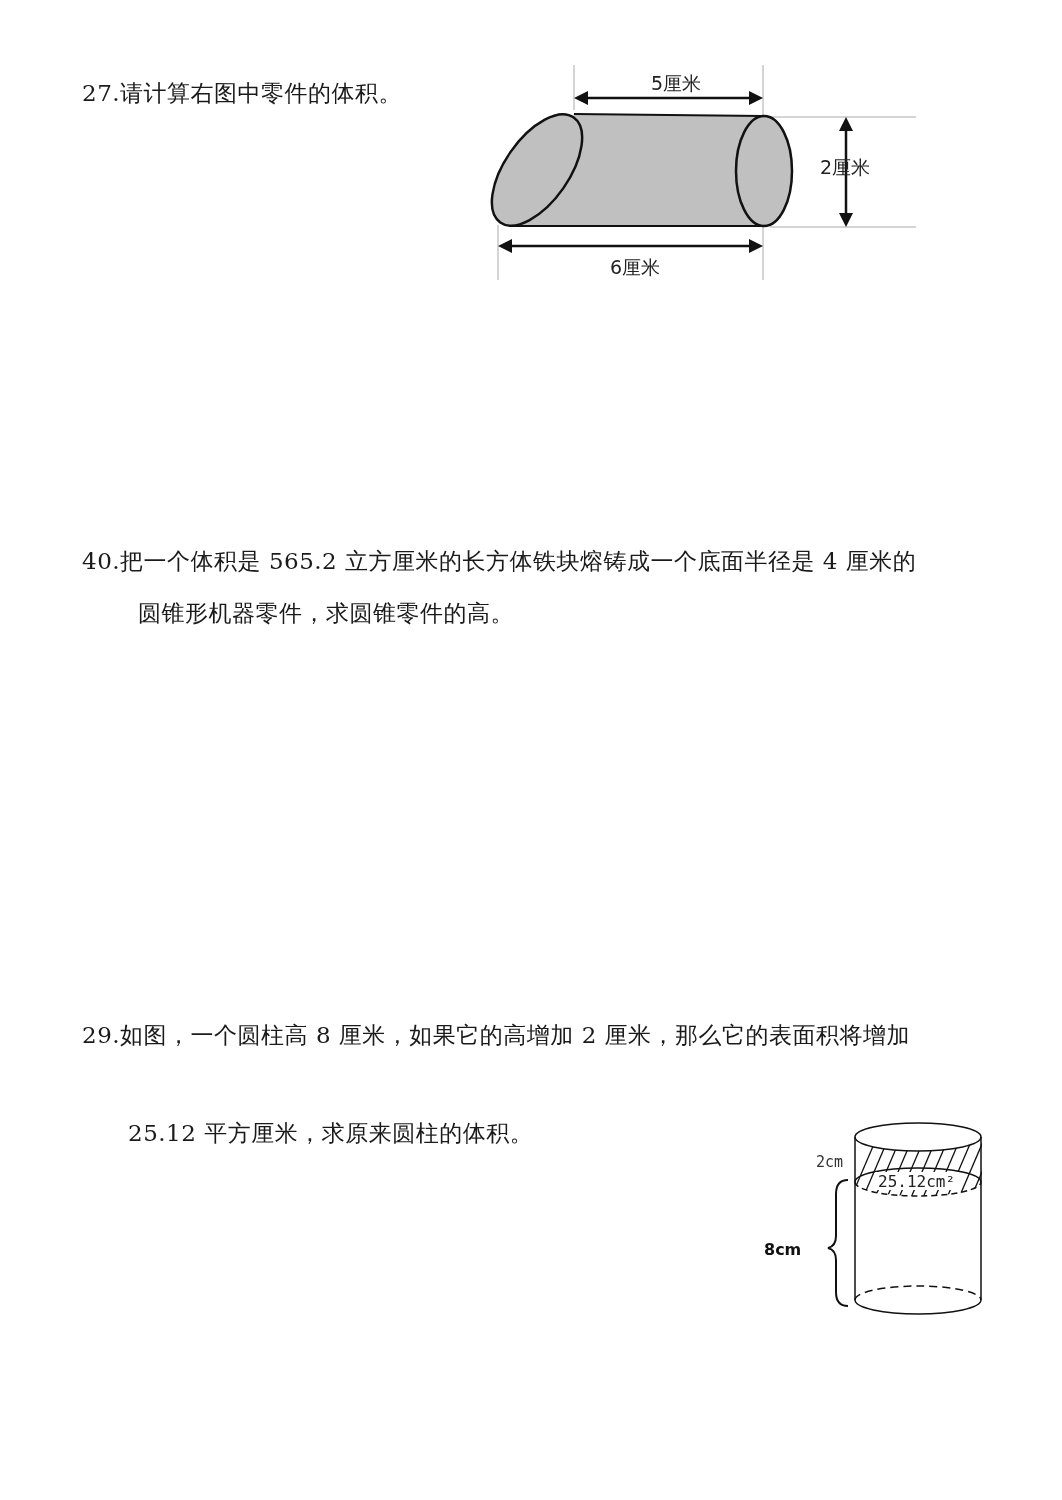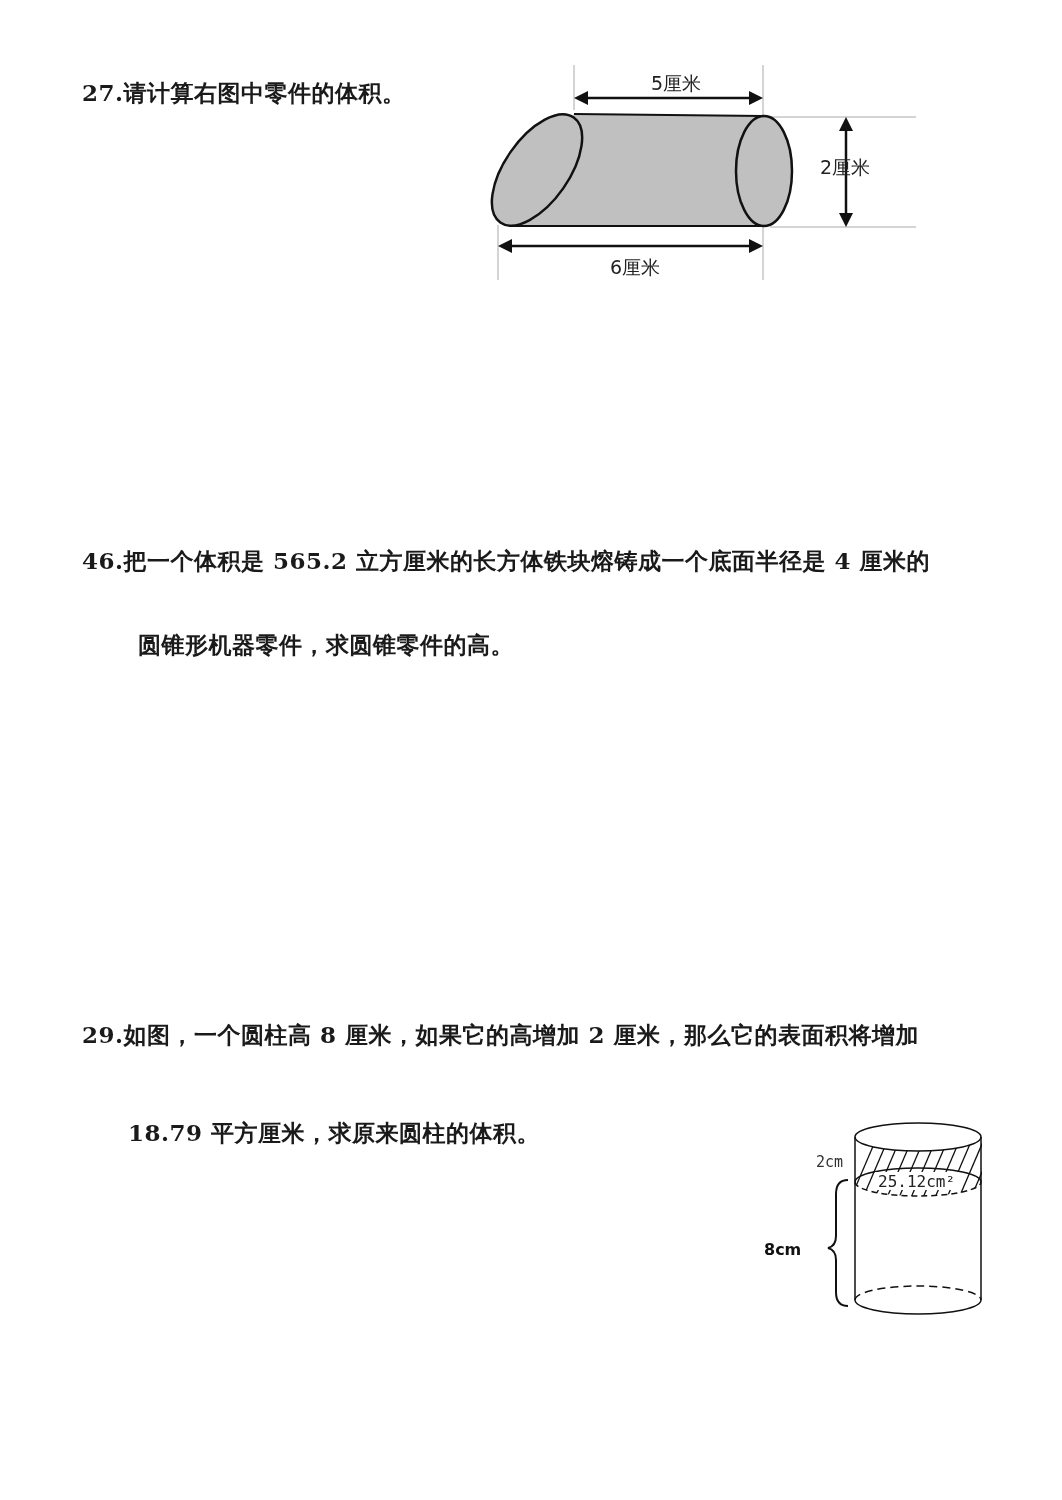--- a/index.html
+++ b/index.html
@@ -1,18 +1,18 @@
 <!DOCTYPE html>
 <html><head>
 <meta charset="utf-8">
 <style>
   html, body { margin: 0; padding: 0; background: #ffffff; }
   body { width: 1062px; height: 1500px; position: relative; overflow: hidden;
          font-family: "DejaVu Serif", "Liberation Serif", serif; color: #1a1a1a; }
-  .q { position: absolute; font-size: 23px; line-height: 30px; letter-spacing: 0.5px; white-space: nowrap; font-weight: bold; }
+  .q { position: absolute; font-size: 23px; line-height: 30px; letter-spacing: 0.5px; white-space: nowrap; }
   .fig { position: absolute; }
   .fig text { font-family: "DejaVu Sans", "Liberation Sans", sans-serif; }
 </style>
 </head>
 <body>
 
 <div class="q" style="left:82px; top:78px;">
   <span>27.</span><span>请计算右图中零件的体积。</span>
 </div>
 
@@ -42,31 +42,31 @@
   <polygon points="283,186 269,179 269,193" fill="#111"></polygon>
   <text x="155" y="214" font-size="19" text-anchor="middle" fill="#222">6厘米</text>
 
   <line x1="366" y1="64" x2="366" y2="160" stroke="#111" stroke-width="2.5"></line>
   <polygon points="366,57 359,71 373,71" fill="#111"></polygon>
   <polygon points="366,167 359,153 373,153" fill="#111"></polygon>
   <text x="340" y="114" font-size="19" fill="#222">2厘米</text>
 </svg>
 
 <div class="q" style="left:82px; top:546px;">
-  <span>46.</span><span>把一个体积是 565.2 立方厘米的长方体铁块熔铸成一个底面半径是 4 厘米的</span>
+  <span>40.</span><span>把一个体积是 565.2 立方厘米的长方体铁块熔铸成一个底面半径是 4 厘米的</span>
 </div>
-<div class="q" style="left:138px; top:630px;text-align:center;">
+<div class="q" style="left:138px; top:598px;text-align:center;">
   <span>圆锥形机器零件，求圆锥零件的高。</span>
 </div>
 
 <div class="q" style="left:82px; top:1020px;">
   <span>29.</span><span>如图，一个圆柱高 8 厘米，如果它的高增加 2 厘米，那么它的表面积将增加</span>
 </div>
 <div class="q" style="left:128px; top:1118px;">
-  <span>18.79 平方厘米，求原来圆柱的体积。</span>
+  <span>25.12 平方厘米，求原来圆柱的体积。</span>
 </div>
 
 <svg class="fig" style="left:750px; top:1110px;" width="260" height="220" viewBox="0 0 260 220">
   <defs>
     <clipPath id="band">
       <path d="M 105 27 L 232 27 L 232 72 A 63 14 0 0 1 105 72 Z"></path>
     </clipPath>
   </defs>
 
   <g clip-path="url(#band)" stroke="#111" stroke-width="1.3">

